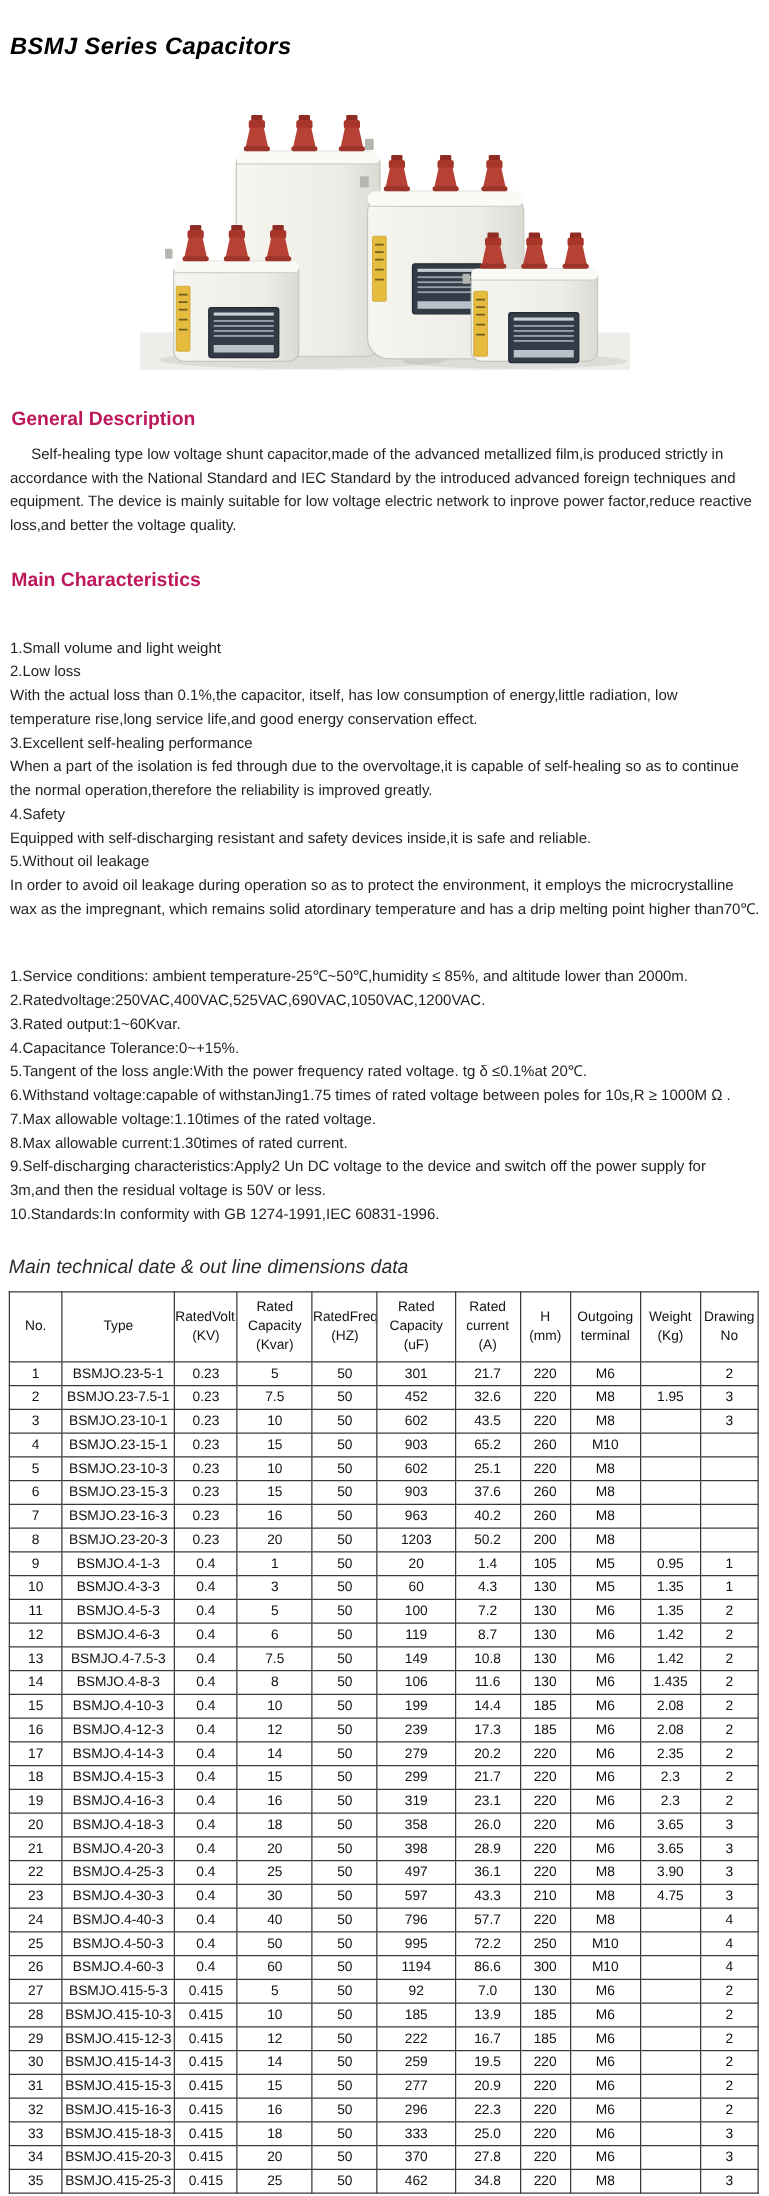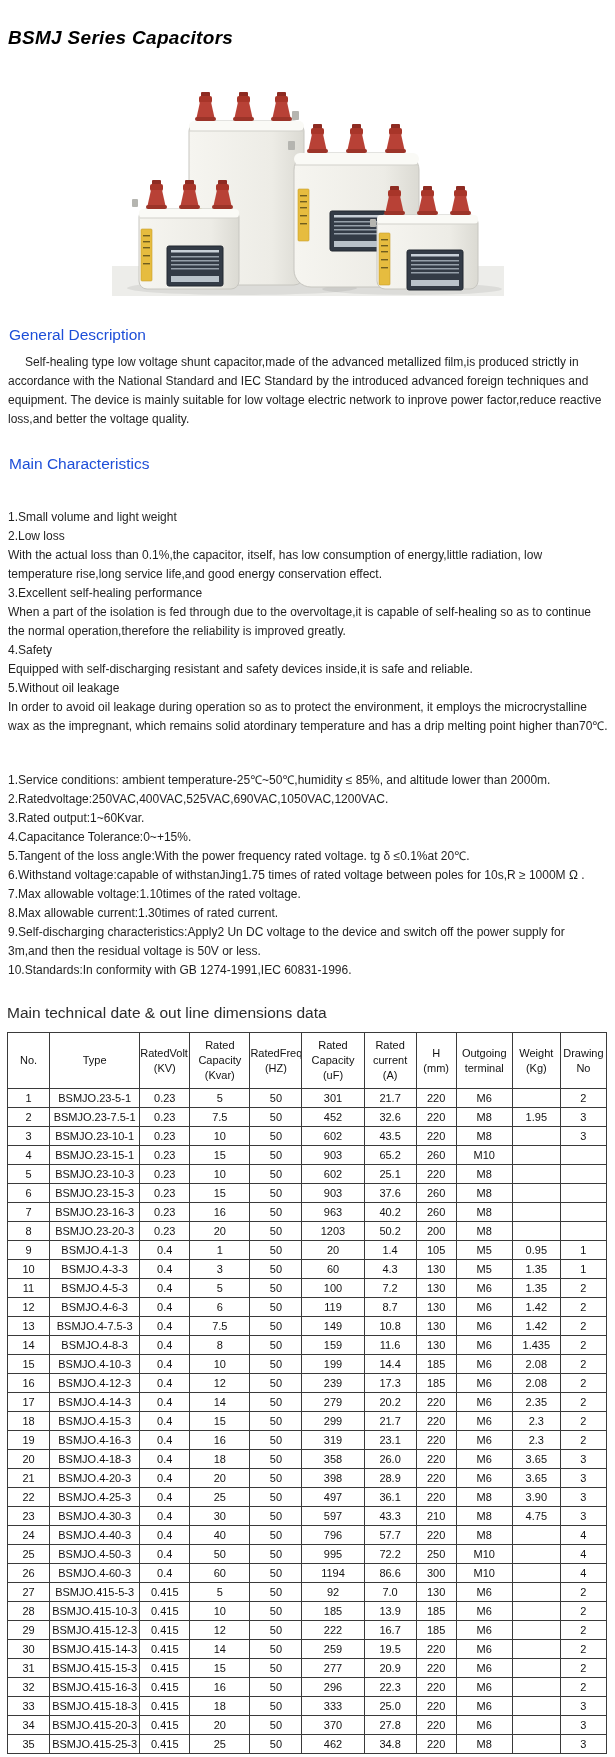--- a/index.html
+++ b/index.html
@@ -11,32 +11,33 @@
   .page { padding:0 7px; }
 
   .doc-title {
     font-size:19px; font-weight:bold; color:#000;
     margin:27px 0 6px 1px; letter-spacing:0.3px;font-style:italic;
   }
 
   .photo-wrap { width:392px; margin:12px auto 4px auto; }
 
   .section-heading {
-    font-size:15.5px; font-weight:normal; color:#1d4ed8;
+    font-size:15.5px; font-weight:bold; color:#be185d;
     margin:26px 0 9px 2px;
   }
   .body-text, .text-line {
     font-size:12px; line-height:19px; color:#1f1f1f; margin:0;
   }
   .desc-paragraph { text-indent:17px; margin:0 0 0 1px; }
   .text-block { margin-left:1px;margin-top:35px; }
 
   .table-title {
     font-size:15.5px; font-weight:normal; color:#2c2c2c;
     margin:24px 0 10px 0;
+    font-style:italic;
   }
 
   table.spec {
     border-collapse:collapse; table-layout:fixed;
     width:600px; margin:0 0 14px 0;
   }
   table.spec th, table.spec td {
     border:1px solid #3a3a3a;
     font-size:11px; font-weight:normal; color:#111;
     text-align:center; vertical-align:middle;
@@ -382,21 +383,21 @@
           <td>M6</td>
           <td>1.42</td>
           <td>2</td>
         </tr>
         <tr>
           <td>14</td>
           <td>BSMJO.4-8-3</td>
           <td>0.4</td>
           <td>8</td>
           <td>50</td>
-          <td>159</td>
+          <td>106</td>
           <td>11.6</td>
           <td>130</td>
           <td>M6</td>
           <td>1.435</td>
           <td>2</td>
         </tr>
         <tr>
           <td>15</td>
           <td>BSMJO.4-10-3</td>
           <td>0.4</td>

